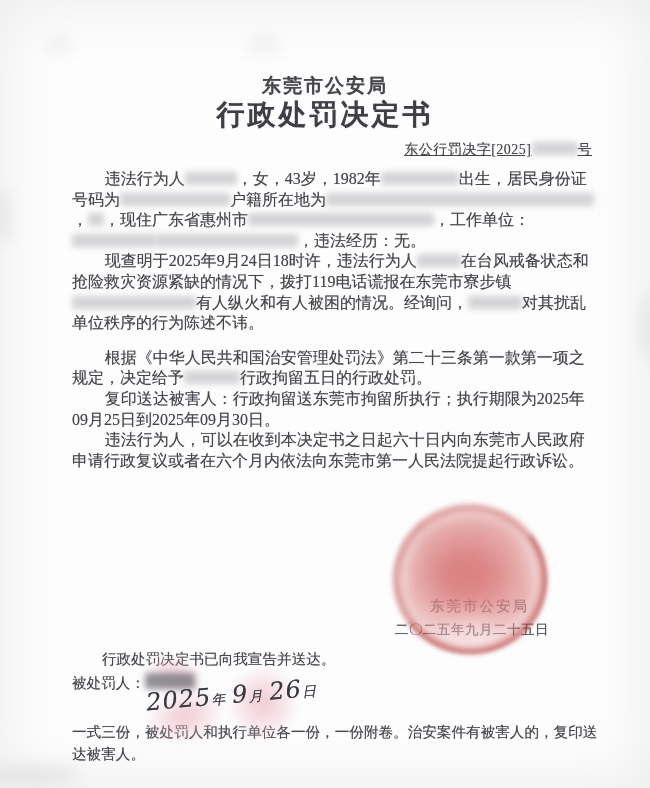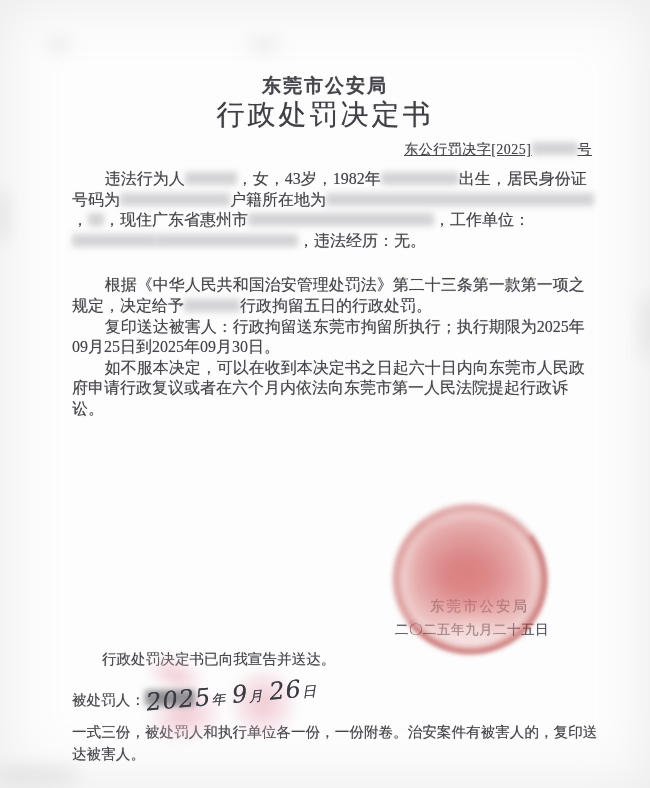--- a/index.html
+++ b/index.html
@@ -7,26 +7,26 @@
     position:relative;width:650px;height:788px;overflow:hidden;
     background:#fdfdfd;
     box-shadow:inset 0 0 60px rgba(170,170,172,.22);
     font-family:"Liberation Serif","DejaVu Serif",serif;
     color:#45454b;
   }
   .softtext{text-shadow:0 0 .8px rgba(80,80,90,.55);filter:blur(.3px);}
   .org-title{position:absolute;top:73px;left:0;width:100%;text-align:center;
     font-size:19px;font-weight:600;letter-spacing:2px;}
   .doc-title{position:absolute;top:96px;left:0;width:100%;text-align:center;
-    font-size:28px;font-weight:400;letter-spacing:3px;color:#3e3e44;}
+    font-size:28px;font-weight:700;letter-spacing:3px;color:#3e3e44;}
   .doc-number{position:absolute;top:141px;right:58px;font-size:14px;letter-spacing:.5px;text-decoration:underline;}
   .body-text{position:absolute;top:169px;left:72px;width:526px;
     font-size:16px;line-height:20.6px;}
   .body-text p{margin:0;text-indent:2.05em;}
-  .body-text p.gap-before{margin-top:24px;}
+  .body-text p.gap-before{margin-top:14px;}
   .redact{display:inline-block;height:13px;background:#a9a9af;opacity:.5;
     filter:blur(3px);border-radius:2px;vertical-align:-1px;}
   .redact.dark{background:#6e6e74;opacity:.75;height:16px;}
   
   .seal{position:absolute;left:394px;top:505px;width:152px;height:148px;z-index:5;}
   .seal-fill{position:absolute;inset:5px;border-radius:50%;filter:blur(6px);opacity:.95;
     background:
       radial-gradient(circle at 32% 28%, rgba(206,96,96,.48) 10%, rgba(206,96,96,0) 38%),
       radial-gradient(circle at 66% 24%, rgba(206,96,96,.42) 10%, rgba(206,96,96,0) 36%),
       radial-gradient(circle at 50% 52%, rgba(212,100,100,.5) 13%, rgba(212,100,100,0) 42%),
@@ -35,21 +35,21 @@
       radial-gradient(circle at 50% 50%, rgba(235,168,168,.8), rgba(240,196,196,.5) 68%, rgba(246,218,218,.25) 100%);}
   .seal-ring{position:absolute;inset:1px;border-radius:50%;
     border:5px solid rgba(187,62,58,.5);filter:blur(3px);}
   .seal-ring2{position:absolute;inset:-1px;border-radius:50%;
     border:4px solid rgba(170,40,40,.55);
     border-top-color:rgba(170,40,40,.12);border-left-color:rgba(170,40,40,.2);
     transform:rotate(8deg);filter:blur(2px);}
   .sig-agency{position:absolute;left:430px;top:597px;font-size:14.5px;letter-spacing:2px;z-index:3;color:#4c4c52;}
   .sig-date{position:absolute;left:395px;top:621px;font-size:13.5px;letter-spacing:.5px;z-index:3;color:#4c4c52;}
   .announce{position:absolute;left:72px;top:650px;width:520px;font-size:14.6px;text-indent:2.05em;}
-  .punished{position:absolute;left:72px;top:673px;font-size:14.6px;z-index:6;margin-top:17px;}
+  .punished{position:absolute;left:72px;top:673px;font-size:14.6px;z-index:6;}
   .handwritten{position:absolute;left:146px;top:681px;z-index:7;
     transform:rotate(-5deg);font-style:italic;color:#3a3a42;
     font-family:"DejaVu Serif","Liberation Serif",serif;letter-spacing:1px;
     text-shadow:0 0 .6px rgba(50,50,60,.6);}
   .handwritten .num{font-size:24px;}
   .handwritten .unit{font-size:14px;}
   .footer-note{position:absolute;left:72px;top:722px;width:528px;
     font-size:14.6px;line-height:21.5px;}
   
   .smudge{position:absolute;border-radius:50%;filter:blur(6px);z-index:4;
@@ -78,23 +78,24 @@
 
   <div class="org-title softtext">东莞市公安局</div>
   <div class="doc-title softtext">行政处罚决定书</div>
 
   <div class="doc-number softtext">
     <span>东公行罚决字[2025]</span><span class="redact" style="width:46px"></span><span>号</span>
   </div>
 
   <div class="body-text softtext">
     <p><span>违法行为人</span><span class="redact" style="width:52px"></span><span>，女，43岁，1982年</span><span class="redact" style="width:78px"></span><span>出生，居民身份证号码为</span><span class="redact" style="width:110px"></span><span>户籍所在地为</span><span class="redact" style="width:268px"></span><span>，</span><span class="redact" style="width:16px"></span><span>，现住广东省惠州市</span><span class="redact" style="width:186px"></span><span>，工作单位：</span><span class="redact" style="width:84px"></span><span class="redact" style="width:142px"></span><span>，违法经历：无。</span></p>
+    <p><span>现查明于2025年9月24日18时许，违法行为人</span><span class="redact" style="width:44px"></span><span>在台风戒备状态和抢险救灾资源紧缺的情况下，拨打119电话谎报在东莞市寮步镇</span><span class="redact" style="width:124px"></span><span>有人纵火和有人被困的情况。经询问，</span><span class="redact" style="width:54px"></span><span>对其扰乱单位秩序的行为陈述不讳。</span></p>
     <p class="gap-before"><span>根据《中华人民共和国治安管理处罚法》第二十三条第一款第一项之规定，决定给予</span><span class="redact" style="width:56px"></span><span>行政拘留五日的行政处罚。</span></p>
     <p>复印送达被害人：行政拘留送东莞市拘留所执行；执行期限为2025年09月25日到2025年09月30日。</p>
-    <p>如不服本决定，可以在收到本决定书之日起六十日内向东莞市人民政府申请行政复议或者在六个月内依法向东莞市第一人民法院提起行政诉讼。</p>
+    <p>违法行为人，可以在收到本决定书之日起六十日内向东莞市人民政府申请行政复议或者在六个月内依法向东莞市第一人民法院提起行政诉讼。</p>
   </div>
 
   <div class="seal">
     <div class="seal-fill"></div>
     <div class="seal-ring"></div>
     <div class="seal-ring2"></div>
   </div>
   <div class="sig-agency softtext">东莞市公安局</div>
   <div class="sig-date softtext">二〇二五年九月二十五日</div>
 

